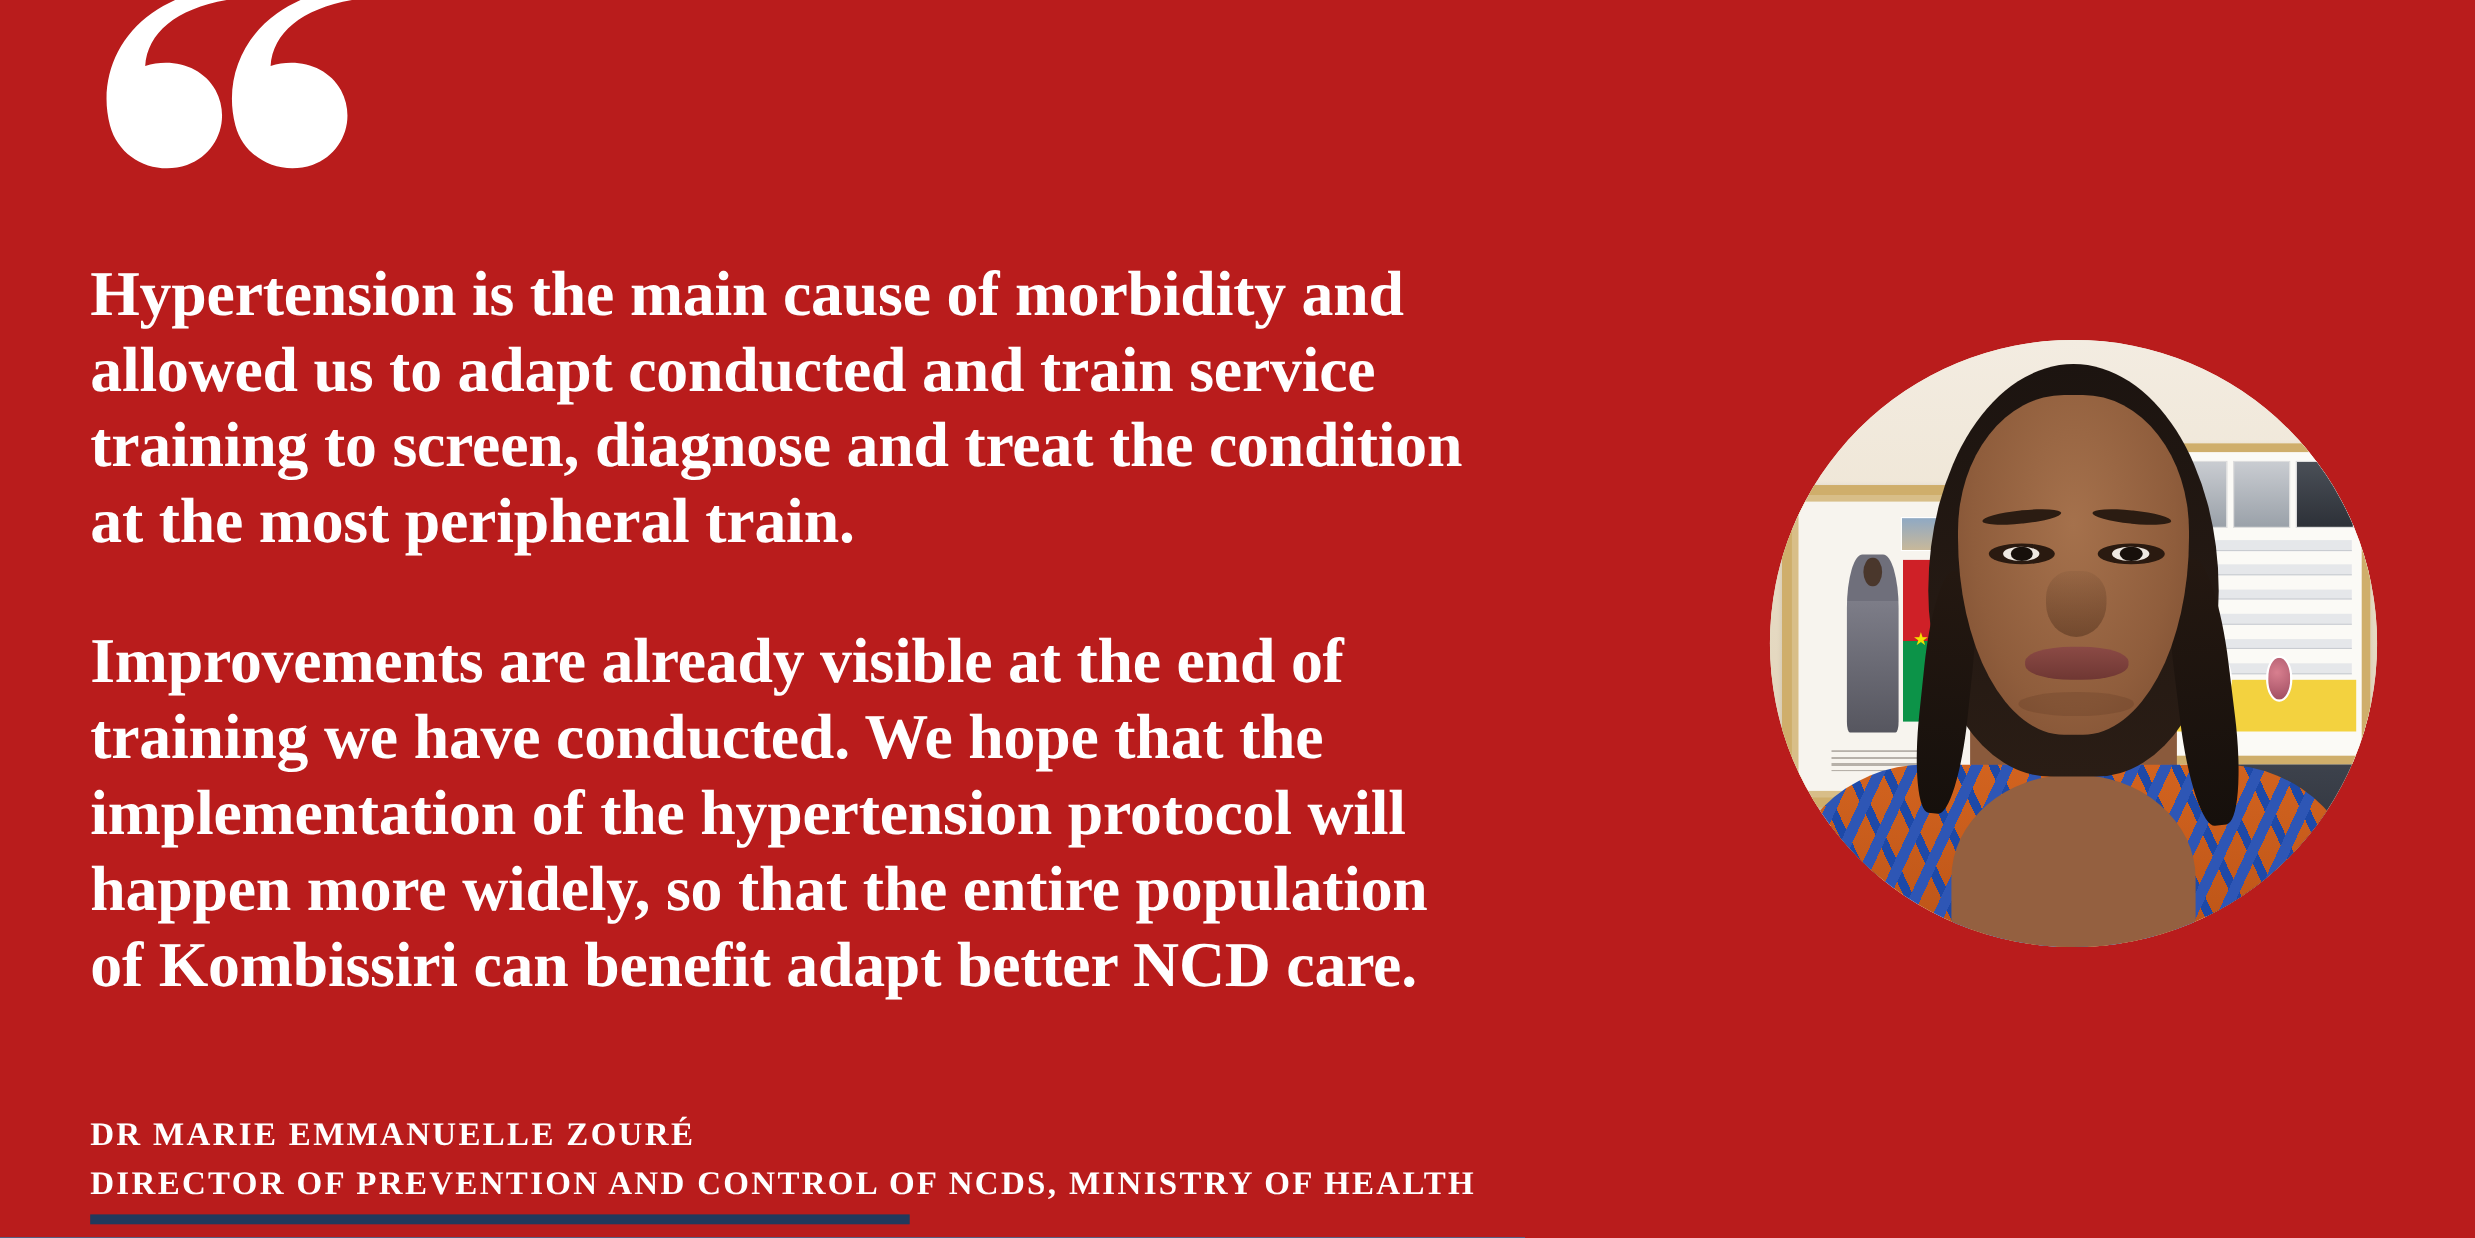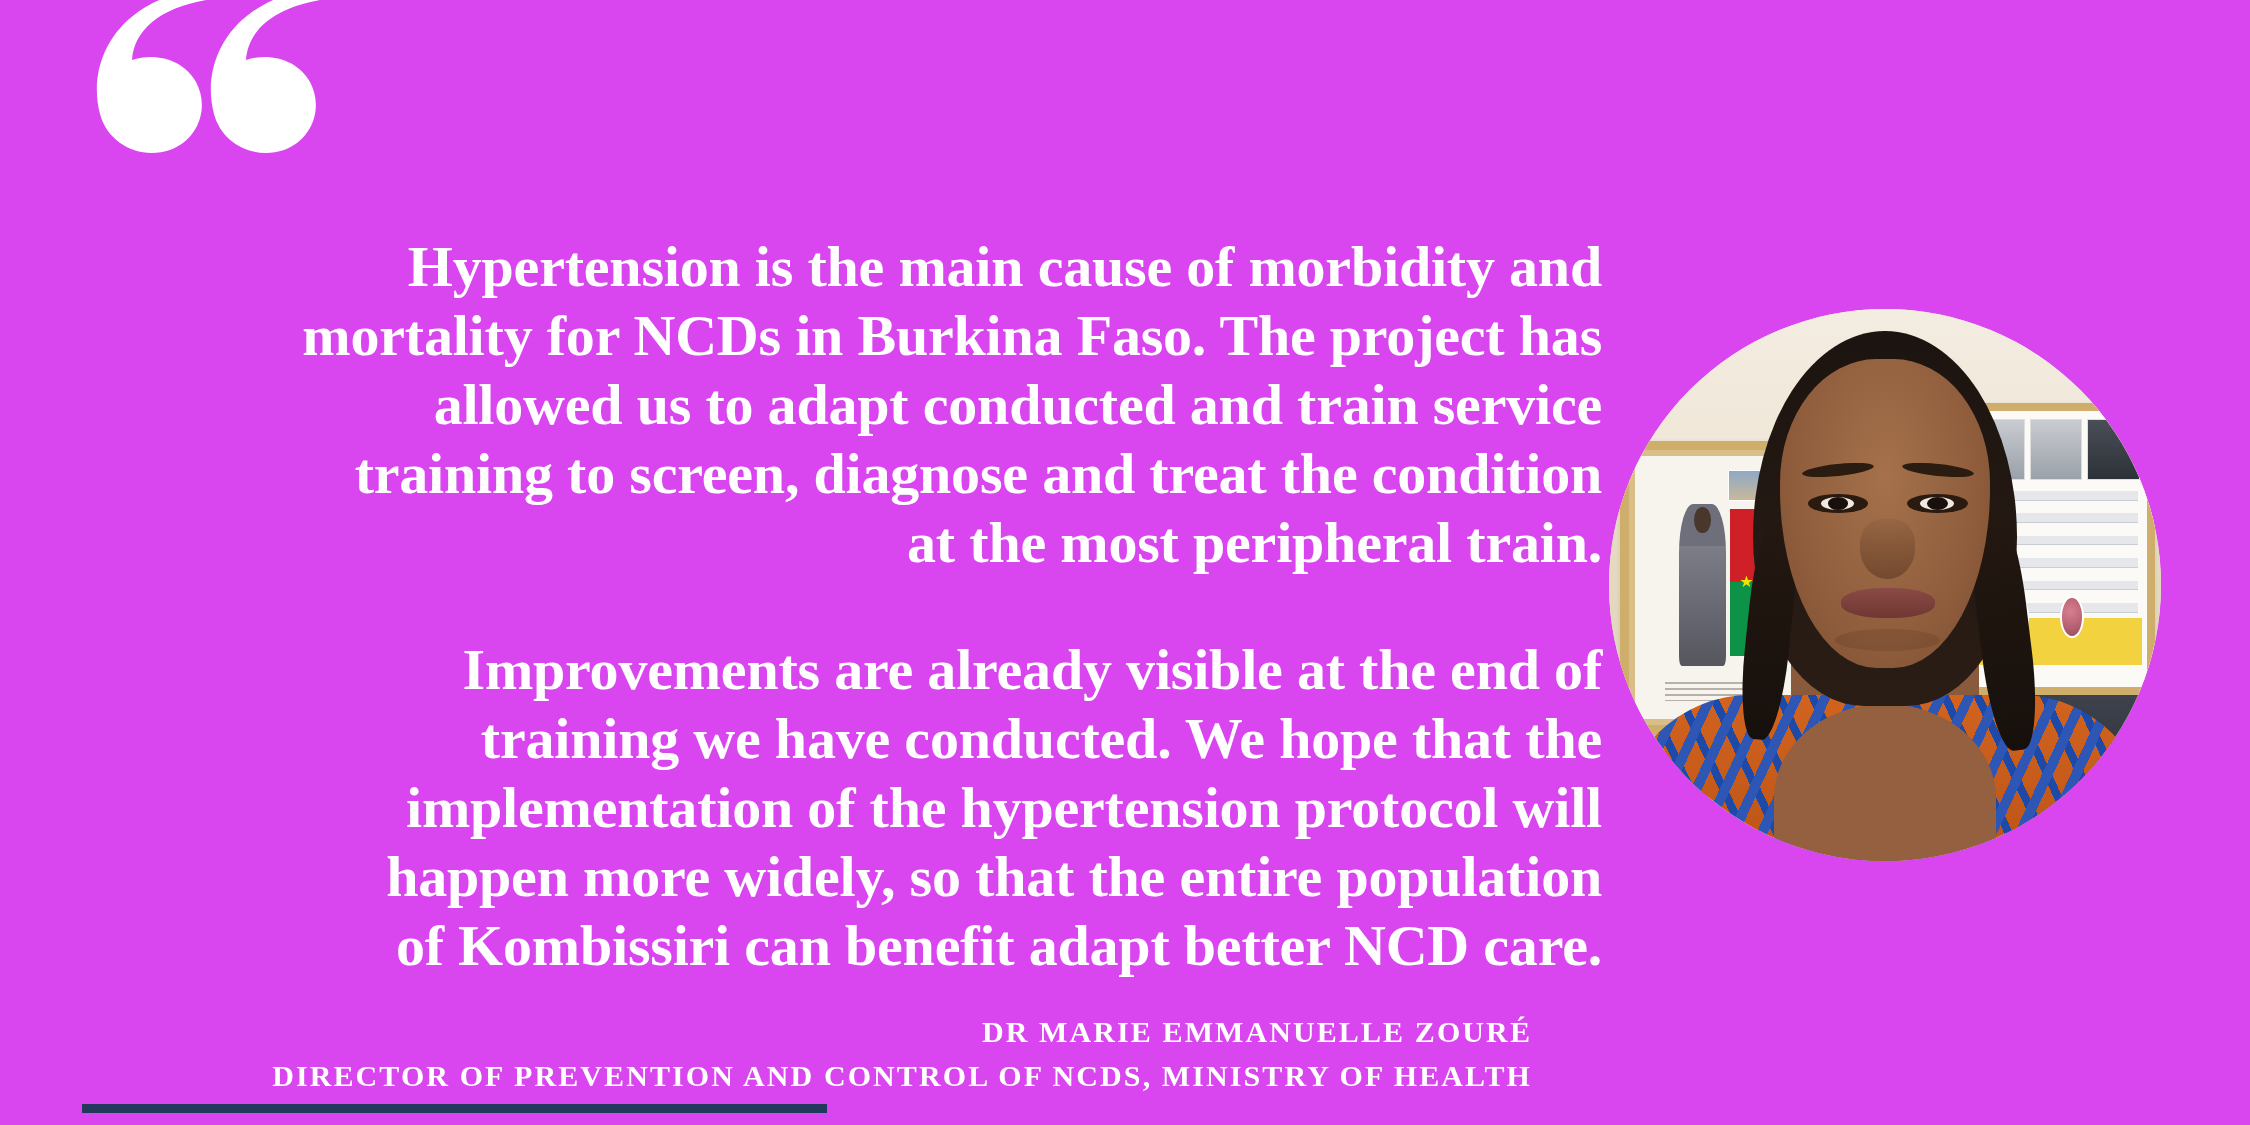--- a/index.html
+++ b/index.html
@@ -4,24 +4,23 @@
 <style>
   html, body {
     margin: 0;
     padding: 0;
     background: #0b95d8;
   }
   #canvas {
     position: relative;
     width: 2250px;
     height: 1125px;
-    background: #d946ef;
+    background: #b91c1c;
     overflow: hidden;
     font-family: "Liberation Serif", "DejaVu Serif", serif;
-    text-align: right;
   }
 
   
   .quote-mark {
     position: absolute;
     left: 68px;
     top: -40px;
     width: 300px;
     height: 230px;
   }
@@ -341,21 +340,20 @@
   <div class="quote-mark">
     <svg viewBox="0 0 300 230" xmlns="http://www.w3.org/2000/svg" aria-hidden="true">
       <path fill="#ffffff" d="M138,40 C92,48 66,70 64,100 C88,92 116,100 128,122 C142,148 130,180 102,190 C72,200 40,184 32,154 C22,116 36,76 70,52 C90,38 114,30 138,28 Z"></path>
       <path fill="#ffffff" d="M252,40 C206,48 180,70 178,100 C202,92 230,100 242,122 C256,148 244,180 216,190 C186,200 154,184 146,154 C136,116 150,76 184,52 C204,38 228,30 252,28 Z"></path>
     </svg>
   </div>
 
   <div class="quote-body">
     <p class="quote-para">
       <span class="line">Hypertension is the main cause of morbidity and</span>
-      <span class="line">mortality for NCDs in Burkina Faso. The project has</span>
       <span class="line">allowed us to adapt conducted and train service</span>
       <span class="line">training to screen, diagnose and treat the condition</span>
       <span class="line">at the most peripheral train.</span>
     </p>
     <div class="para-gap"></div>
     <p class="quote-para">
       <span class="line">Improvements are already visible at the end of</span>
       <span class="line">training we have conducted. We hope that the</span>
       <span class="line">implementation of the hypertension protocol will</span>
       <span class="line">happen more widely, so that the entire population</span>

